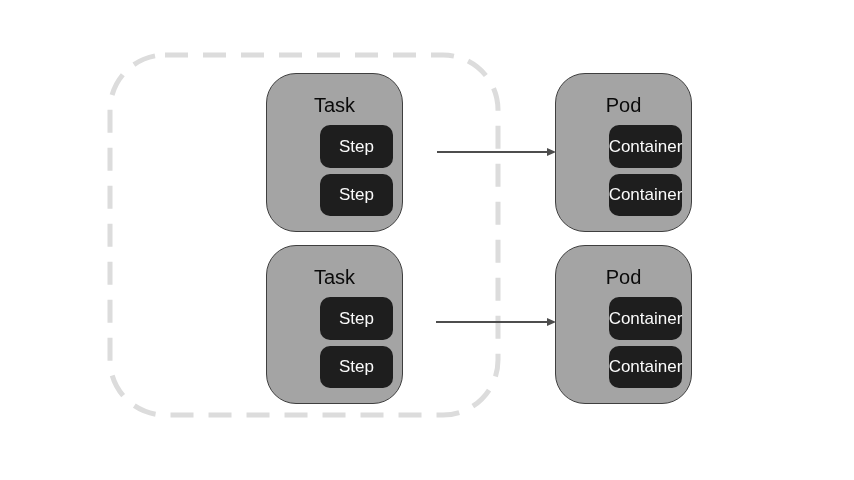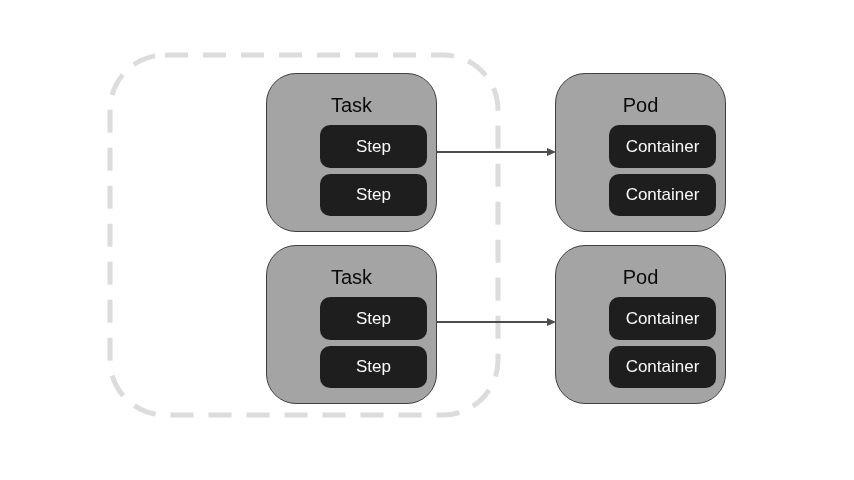--- a/index.html
+++ b/index.html
@@ -24,21 +24,21 @@
     position: absolute;
     left: 144px;
     top: 88px;
     font-size: 30px;
     line-height: 32px;
     color: #000000;
     white-space: nowrap;
   }
   .group {
     position: absolute;
-    width: 171px;
+    width: 137px;
     height: 159px;
     box-sizing: border-box;
     background: #a4a4a4;
     border: 1.5px solid #3f3f3f;
     border-radius: 30px;
     padding: 12px 9px 15px 9px;
     display: flex;
     flex-direction: column;
     align-items: stretch;
   }

